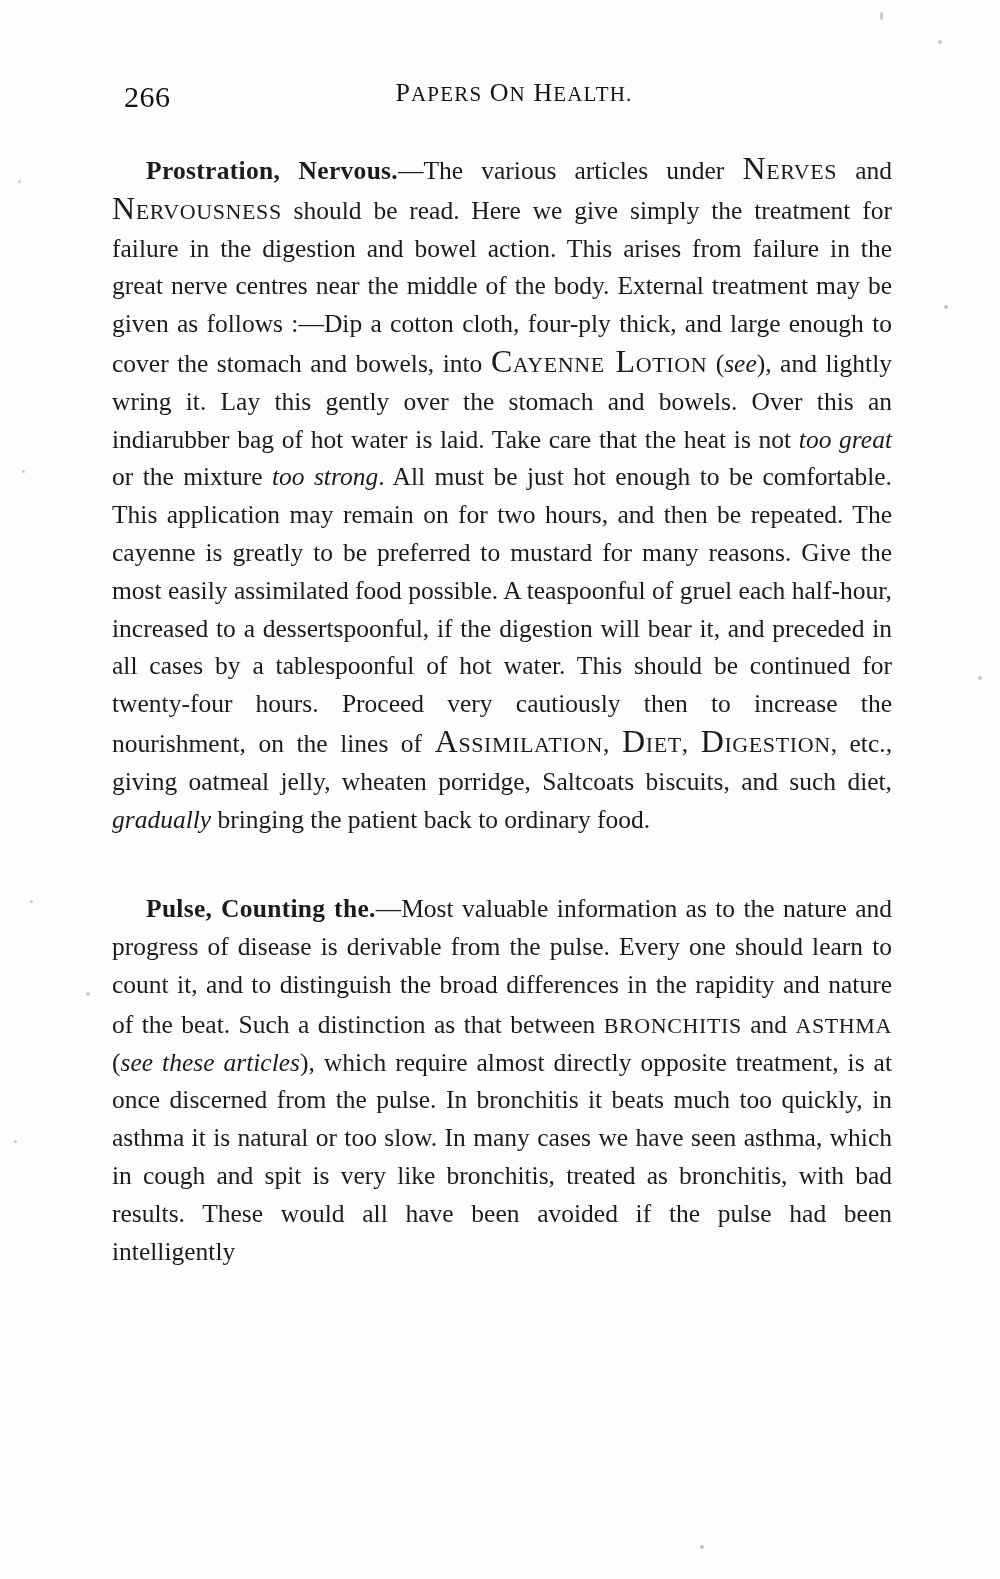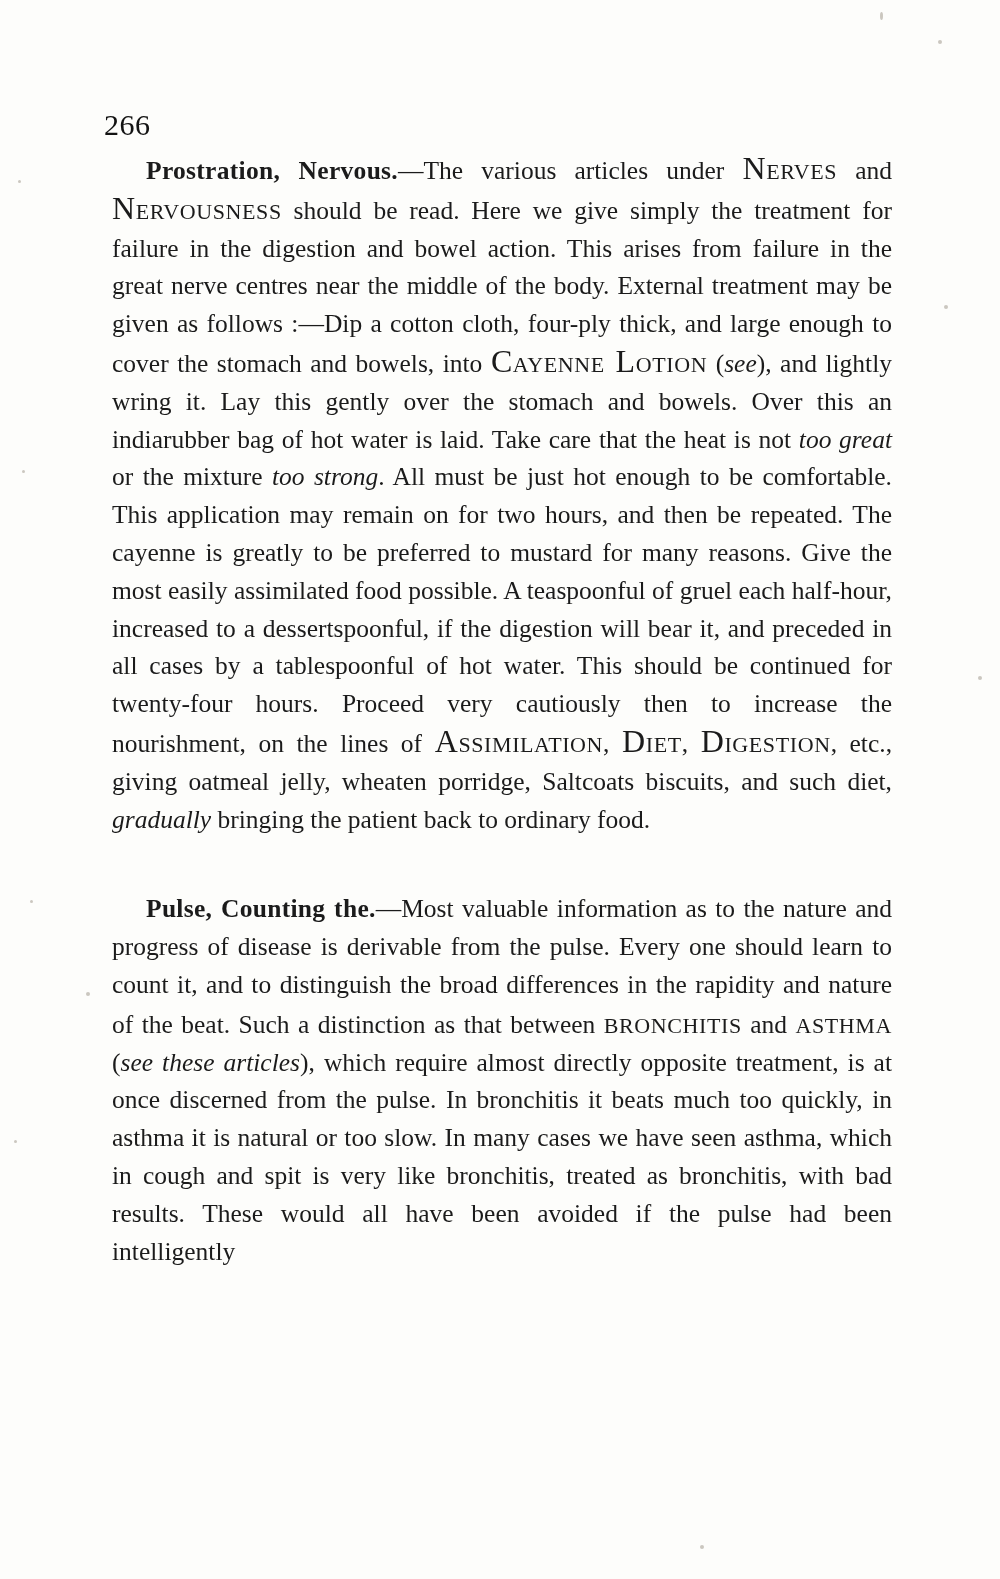--- a/index.html
+++ b/index.html
@@ -26,24 +26,23 @@
   .speck {
     position: absolute;
     background: #b9b4ab;
     border-radius: 50%;
     opacity: .75;
   }
 
   .header {
     position: absolute;
     top: 78px;
-    left: 104px;
+    left: 124px;
     width: 780px;
     height: 40px;
-    margin-top: 28px;
   }
   .folio {
     position: absolute;
     left: 0;
     top: 2px;
     font-size: 30px;
     letter-spacing: .5px;
     color: #131313;
   }
   .running-head {
@@ -111,20 +110,21 @@
   <div class="speck" style="left:944px;top:305px;width:4px;height:4px;"></div>
   <div class="speck" style="left:22px;top:470px;width:3px;height:3px;"></div>
   <div class="speck" style="left:978px;top:676px;width:4px;height:4px;"></div>
   <div class="speck" style="left:30px;top:900px;width:3px;height:3px;"></div>
   <div class="speck" style="left:86px;top:992px;width:4px;height:4px;"></div>
   <div class="speck" style="left:14px;top:1140px;width:3px;height:3px;"></div>
   <div class="speck" style="left:700px;top:1545px;width:4px;height:4px;"></div>
 
   <div class="header">
     <div class="folio">266</div>
+    <div class="running-head"><span class="cap">P</span><span class="sc">APERS</span> <span class="cap">O</span><span class="sc">N</span> <span class="cap">H</span><span class="sc">EALTH.</span></div>
   </div>
 
   <div class="body">
     <p class="para"><span class="indent"></span><span class="entry">Prostration, Nervous.</span><span>—</span><span class="entry-body"><span>The various articles under </span><span class="sc">Nerves</span><span> and </span><span class="sc">Nervousness</span><span> should be read. Here we give simply the treatment for failure in the digestion and bowel action. This arises from failure in the great nerve centres near the middle of the body. External treatment may be given as follows :—Dip a cotton cloth, four-ply thick, and large enough to cover the stomach and bowels, into </span><span class="sc">Cayenne Lotion</span><span> (</span><span class="it">see</span><span>), and lightly wring it. Lay this gently over the stomach and bowels. Over this an indiarubber bag of hot water is laid. Take care that the heat is not </span><span class="it">too great</span><span> or the mixture </span><span class="it">too strong</span><span>. All must be just hot enough to be comfortable. This application may remain on for two hours, and then be repeated. The cayenne is greatly to be preferred to mustard for many reasons. Give the most easily assimilated food possible. A teaspoonful of gruel each half-hour, increased to a dessertspoonful, if the digestion will bear it, and preceded in all cases by a tablespoonful of hot water. This should be continued for twenty-four hours. Proceed very cautiously then to increase the nourishment, on the lines of </span><span class="sc">Assimilation</span><span>, </span><span class="sc">Diet</span><span>, </span><span class="sc">Digestion</span><span>, etc., giving oatmeal jelly, wheaten porridge, Saltcoats biscuits, and such diet, </span><span class="it">gradually</span><span> bringing the patient back to ordinary food.</span></span></p>
 
     <p class="para"><span class="indent"></span><span class="entry">Pulse, Counting the.</span><span>—</span><span class="entry-body"><span>Most valuable information as to the nature and progress of disease is derivable from the pulse. Every one should learn to count it, and to distinguish the broad differences in the rapidity and nature of the beat. Such a distinction as that between </span><span class="sc">bronchitis</span><span> and </span><span class="sc">asthma</span><span> (</span><span class="it">see these articles</span><span>), which require almost directly opposite treatment, is at once discerned from the pulse. In bronchitis it beats much too quickly, in asthma it is natural or too slow. In many cases we have seen asthma, which in cough and spit is very like bronchitis, treated as bronchitis, with bad results. These would all have been avoided if the pulse had been intelligently</span></span></p>
   </div>
 
 </div>
 

